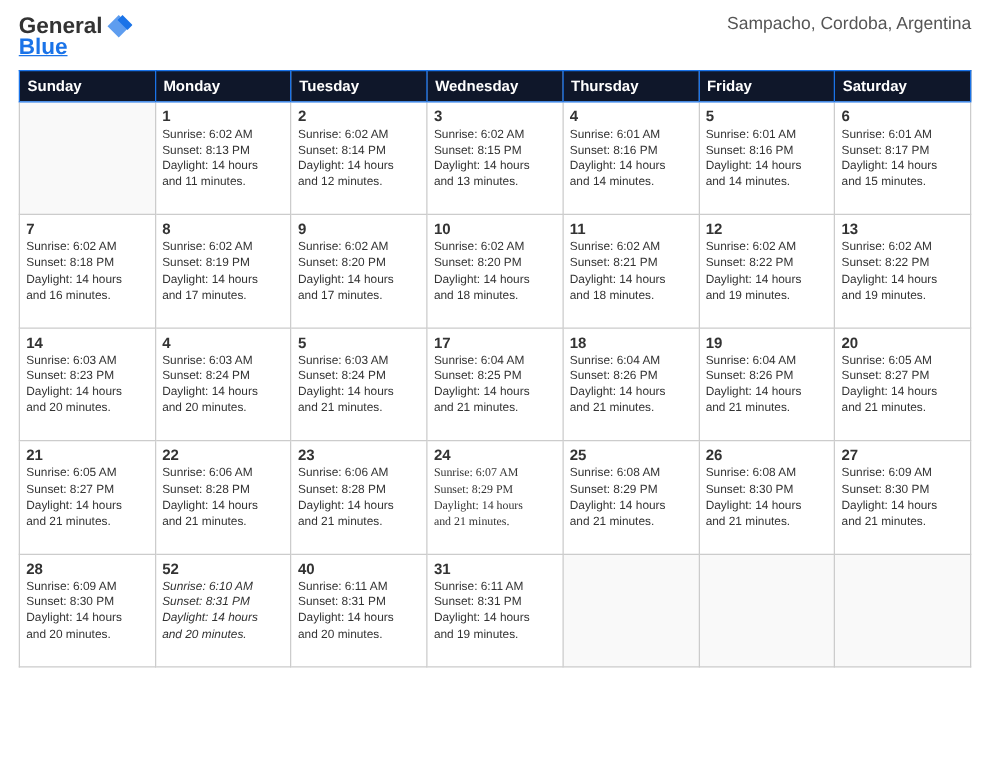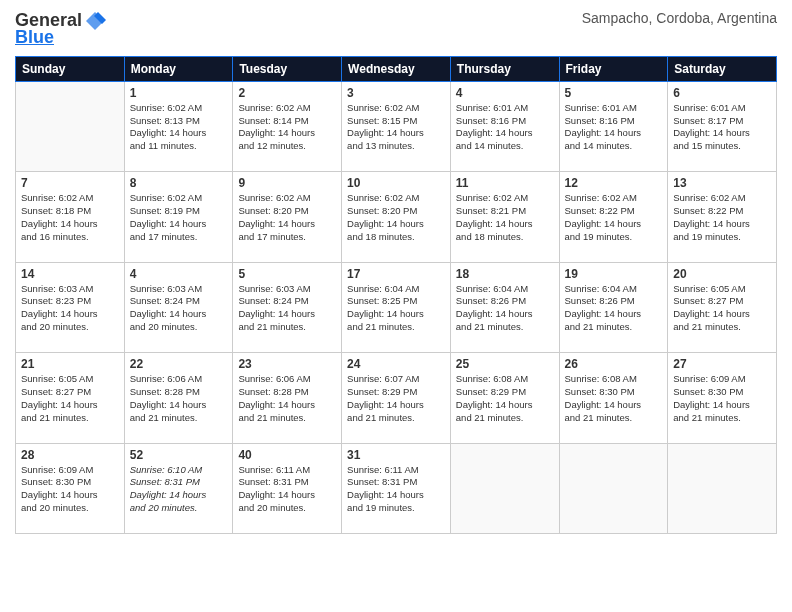--- a/index.html
+++ b/index.html
@@ -288,21 +288,21 @@
           </td>
           <td>
             <span class="cell-day">23</span>
             <div class="cell-info" style="white-space: pre-line;">Sunrise: 6:06 AM
 Sunset: 8:28 PM
 Daylight: 14 hours
 and 21 minutes.</div>
           </td>
           <td>
             <span class="cell-day">24</span>
-            <div class="cell-info" style="white-space: pre-line;">Sunrise: 6:07 AM
+            <div class="cell-info" style="white-space: pre-line; font-family: Liberation Serif, serif;">Sunrise: 6:07 AM
 Sunset: 8:29 PM
 Daylight: 14 hours
 and 21 minutes.</div>
           </td>
           <td>
             <span class="cell-day">25</span>
             <div class="cell-info" style="white-space: pre-line;">Sunrise: 6:08 AM
 Sunset: 8:29 PM
 Daylight: 14 hours
 and 21 minutes.</div>

